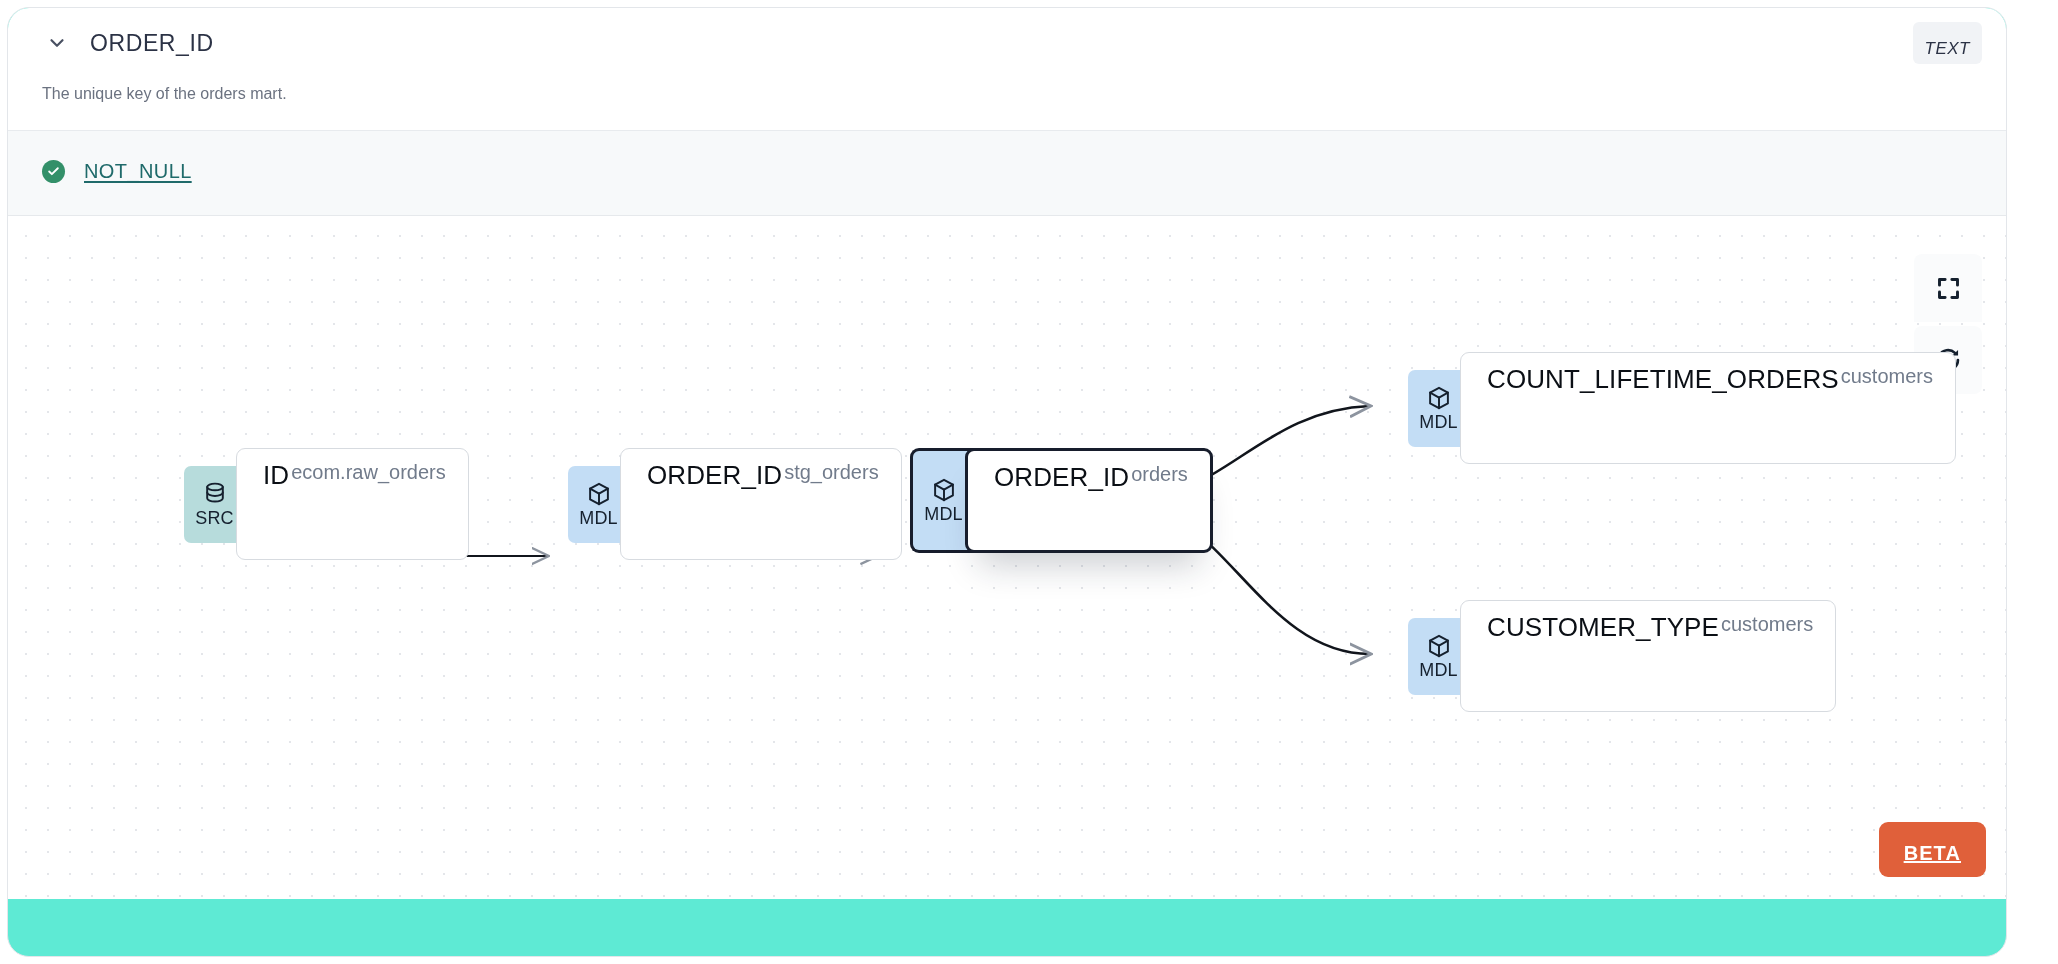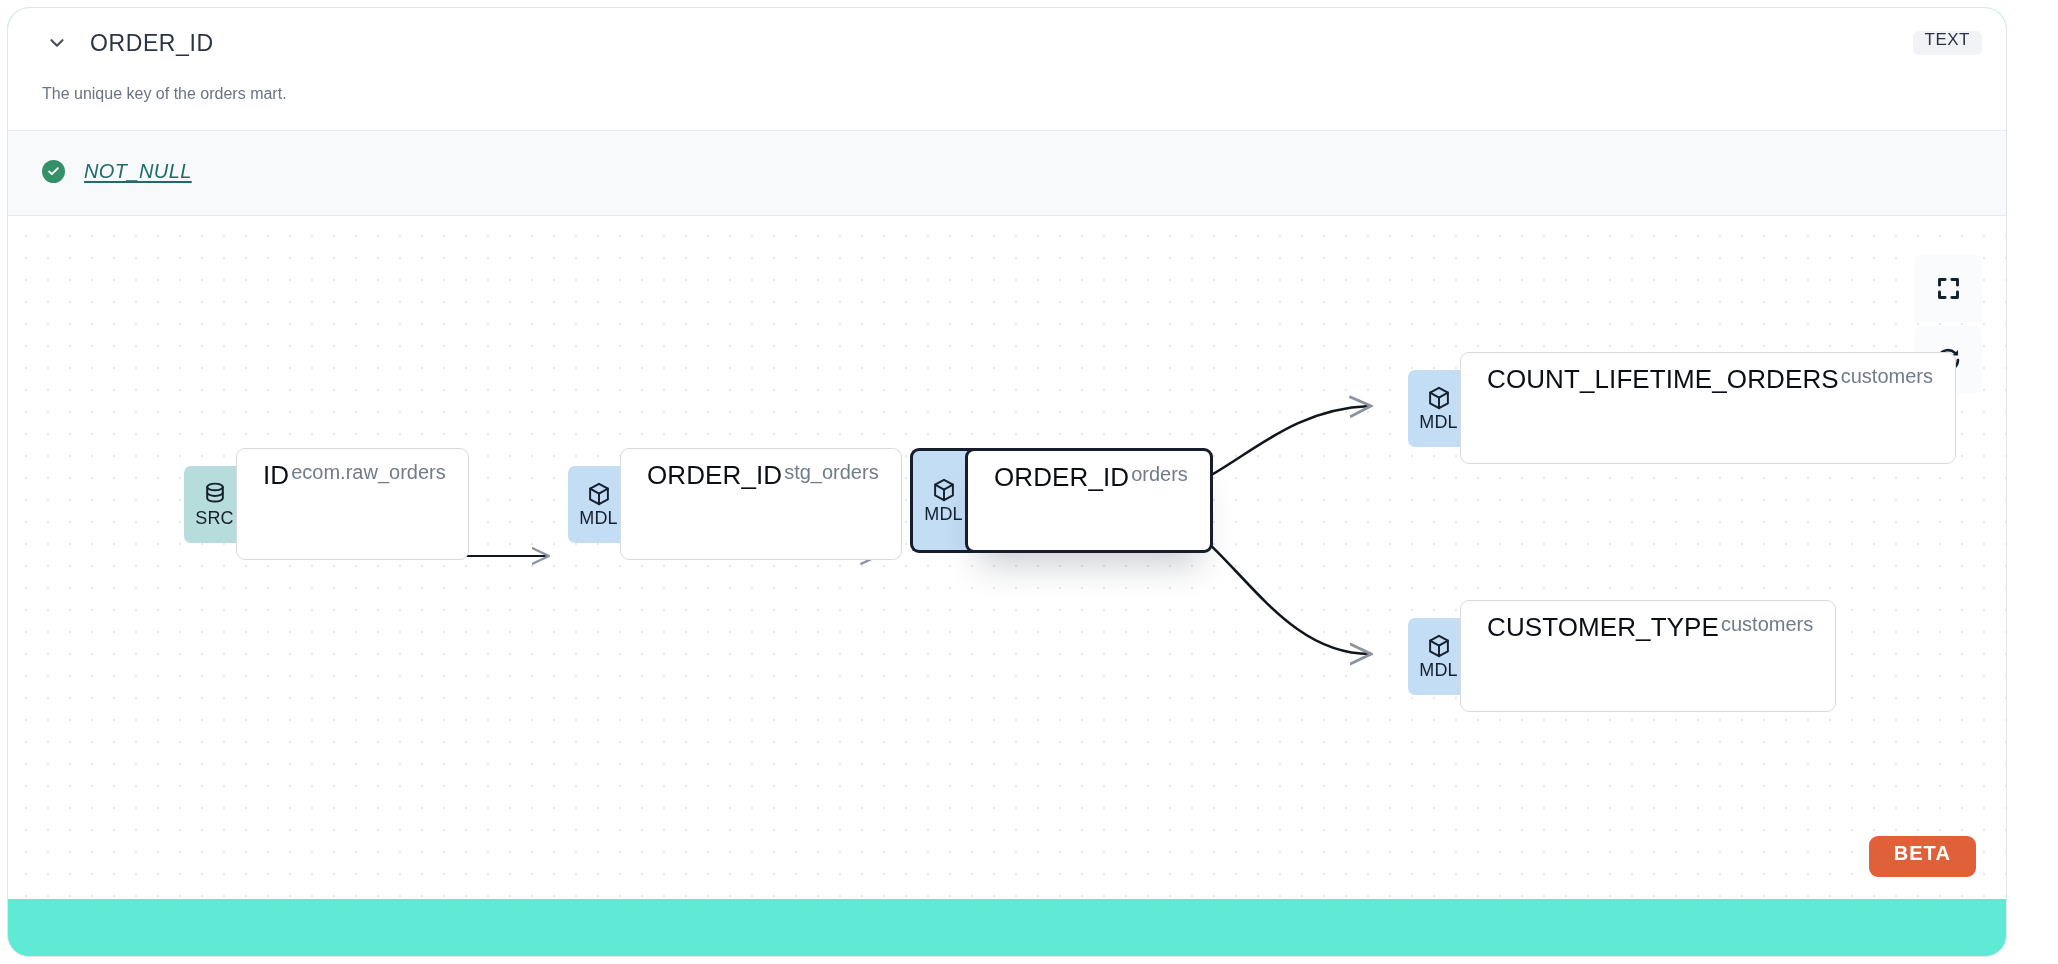--- a/index.html
+++ b/index.html
@@ -53,23 +53,24 @@
     font-family: "Liberation Sans", sans-serif;
     white-space: nowrap;
   }
 
   .type-badge {
     margin-left: auto;
     background: #f1f3f6;
     color: #2b3245;
     font-size: 17px;
     letter-spacing: 0.5px;
-    padding: 0 12px 7px;
+    padding: 18px 12px 7px;
     border-radius: 6px;
     line-height: 1;
+    font-style: italic;
   }
 
   
   .description {
     padding: 6px 34px 26px 34px;
     font-size: 16px;
     color: #6b7280;
     background: #ffffff;
     line-height: 1.25;
   }
@@ -102,21 +103,20 @@
 
   .test-link {
     margin-left: 19px;
     font-size: 20px;
     color: #1f6a6a;
     text-decoration: underline;
     text-underline-offset: 3px;
     letter-spacing: 0.4px;
     cursor: pointer;
     white-space: nowrap;
-    font-style: italic;
   }
 
   
   .canvas {
     position: relative;
     width: 100%;
     height: 683px;
     background-color: #ffffff;
     background-image: radial-gradient(#e4e6ea 1.1px, transparent 1.2px);
     background-size: 22px 22px;
@@ -230,31 +230,32 @@
     cursor: pointer;
     border: none;
   }
   .ctrl-btn:first-child { border-radius: 8px 8px 0 0; }
   .ctrl-btn:last-child  { border-radius: 0 0 8px 8px; margin-top: 4px; border-radius: 8px; }
   .ctrl-btn svg { display: block; }
 
   
   .beta-badge {
     position: absolute;
-    right: 30px;
+    right: 20px;
     bottom: 22px;
     background: #e0603a;
     color: #ffffff;
     font-size: 20px;
     font-weight: bold;
     letter-spacing: 1.1px;
-    padding: 7px 25px 14px;
+    padding: 21px 25px 14px;
     border-radius: 9px;
     line-height: 1;
     cursor: pointer;
+    text-decoration: underline;
   }
 </style>
 </head>
 <body>
 
 <div class="card">
 
   <div class="header">
     <div class="chevron-btn">
       <svg width="22" height="22" viewBox="0 0 24 24" fill="none" stroke="#4a5163" stroke-width="2.4" stroke-linecap="round" stroke-linejoin="round">

